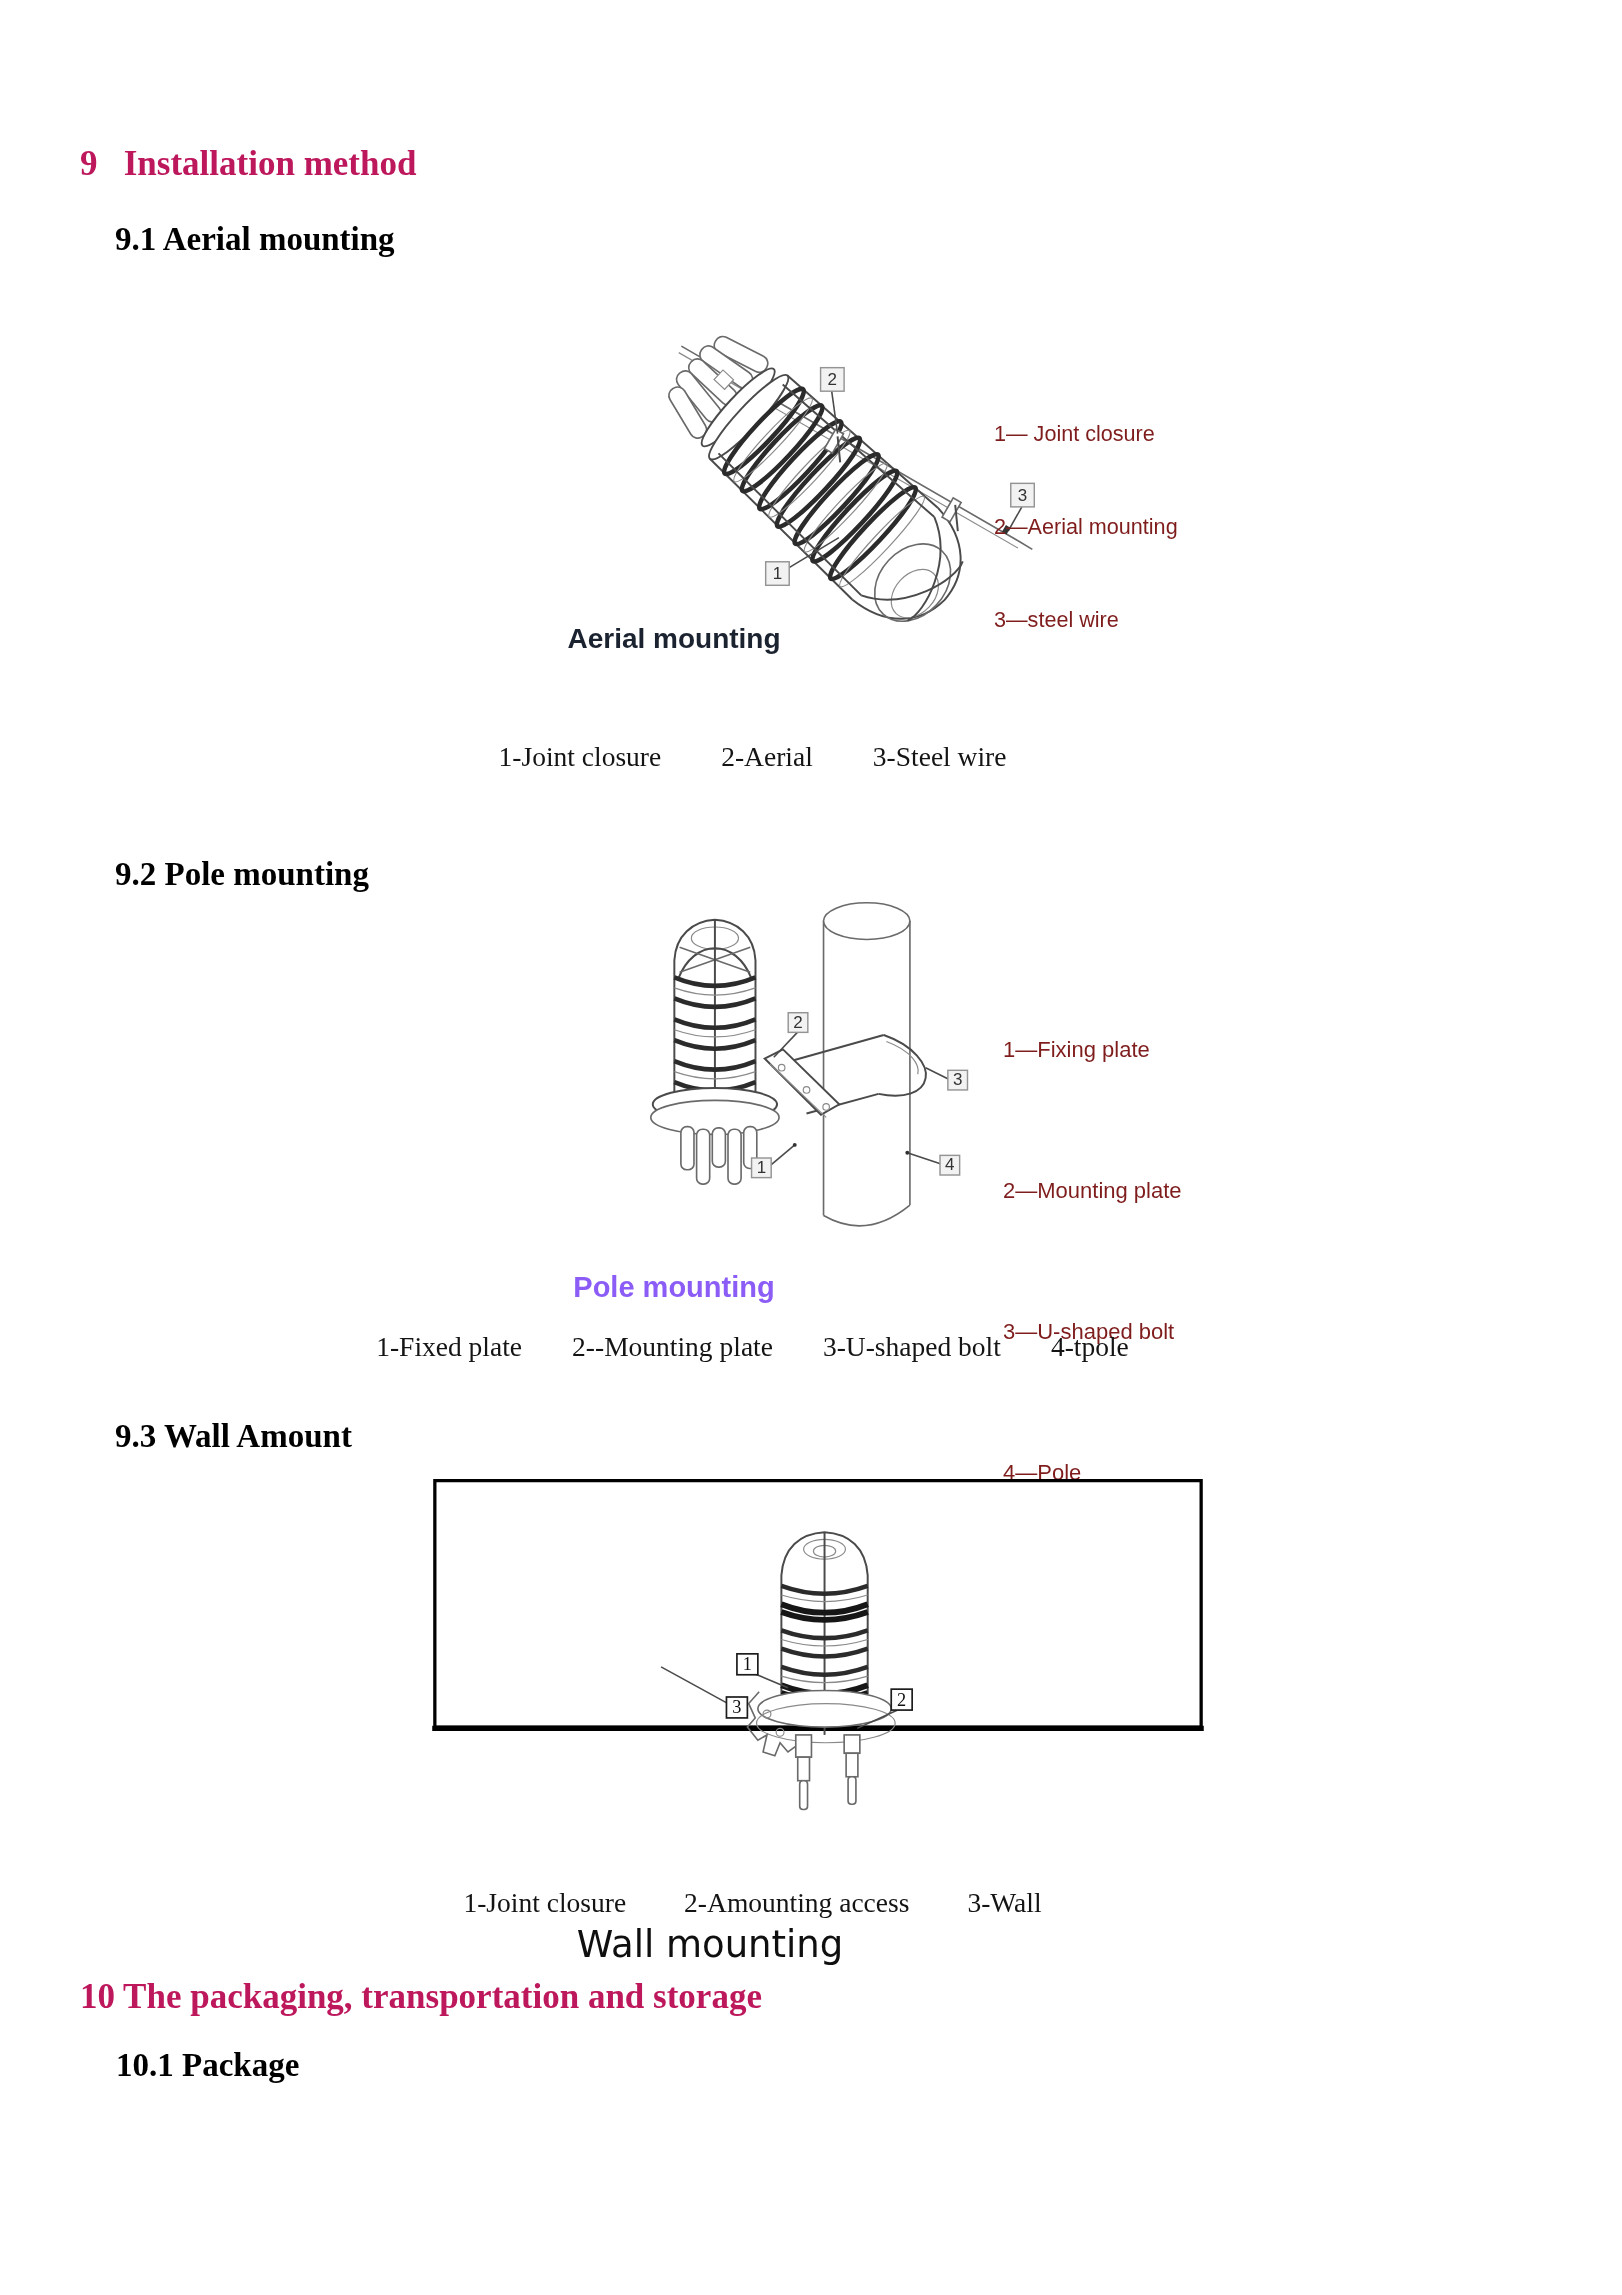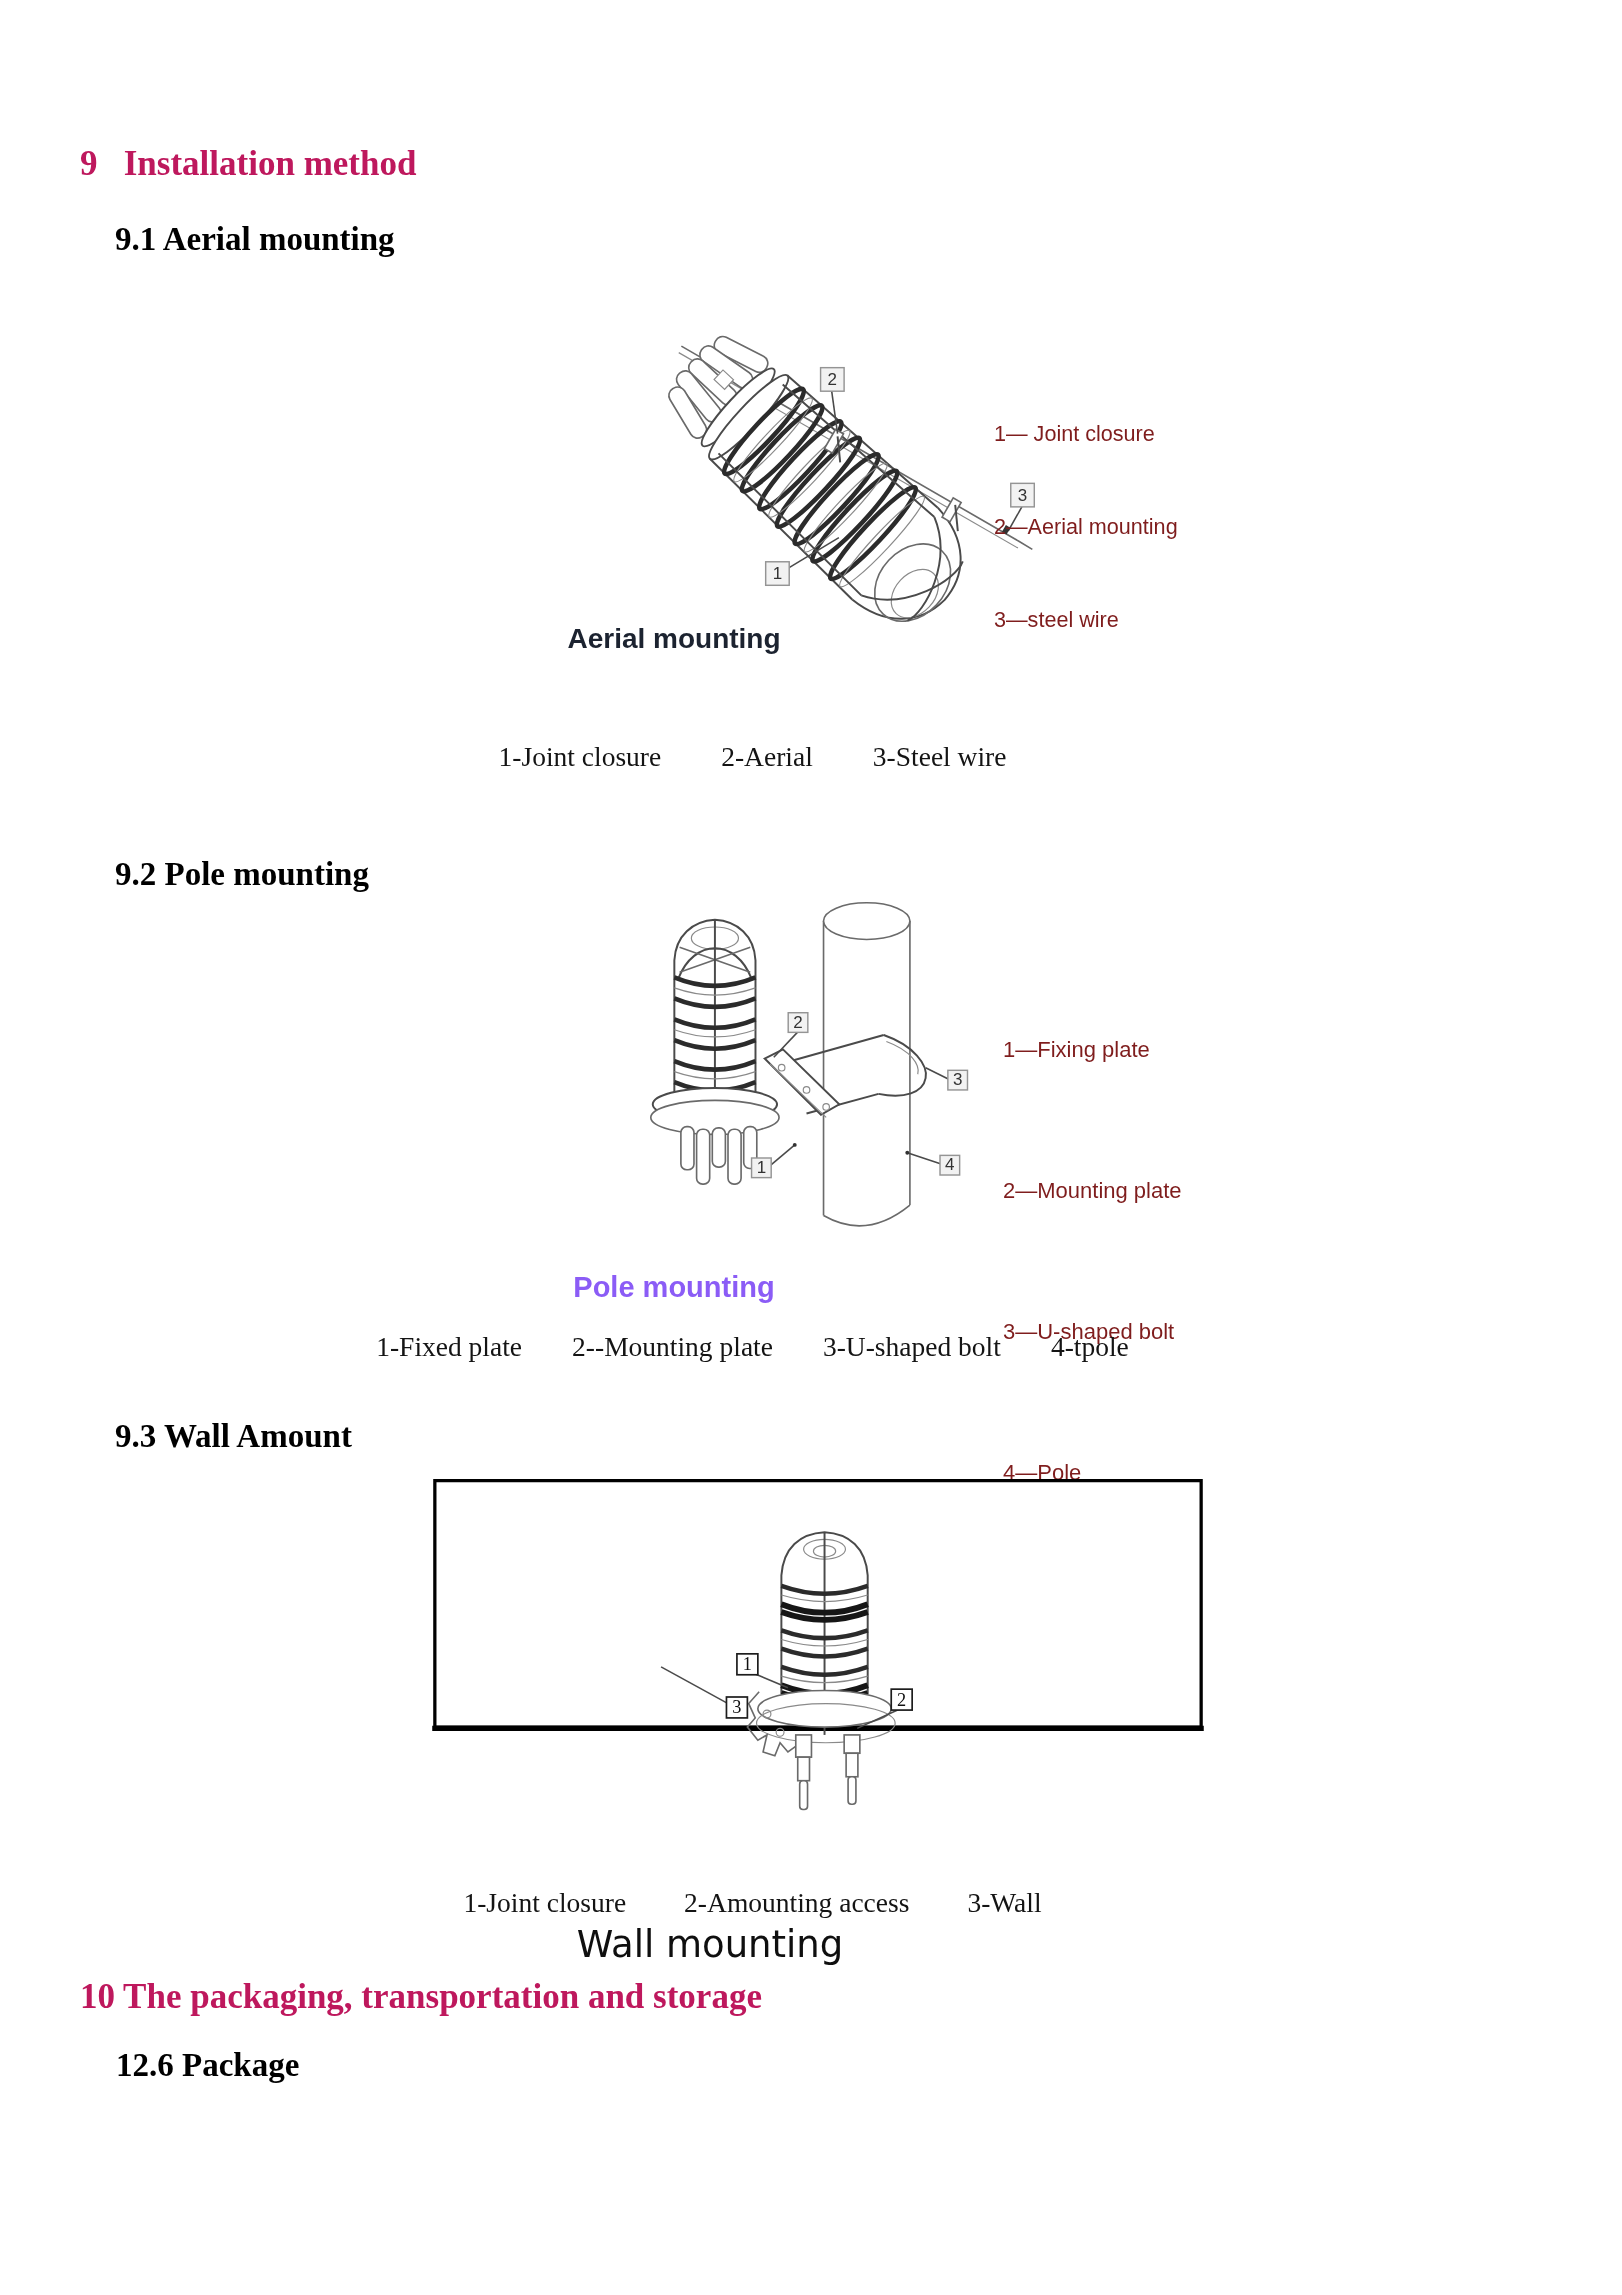--- a/index.html
+++ b/index.html
@@ -338,16 +338,16 @@
 
   <div class="figcap figcap-wall">Wall mounting</div>
 
   <div class="parts-line parts-wall">
     <span>1-Joint closure</span>
     <span>2-Amounting access</span>
     <span>3-Wall</span>
   </div>
 
   <div class="h1" style="left:80px;top:1963px;margin-top:13px;">10 The packaging, transportation and storage</div>
-  <div class="h2" style="left:116px;top:2046px;">12.6 Package</div>
+  <div class="h2" style="left:116px;top:2046px;">10.1 Package</div>
 
 </div>
 
 
 </body></html>

